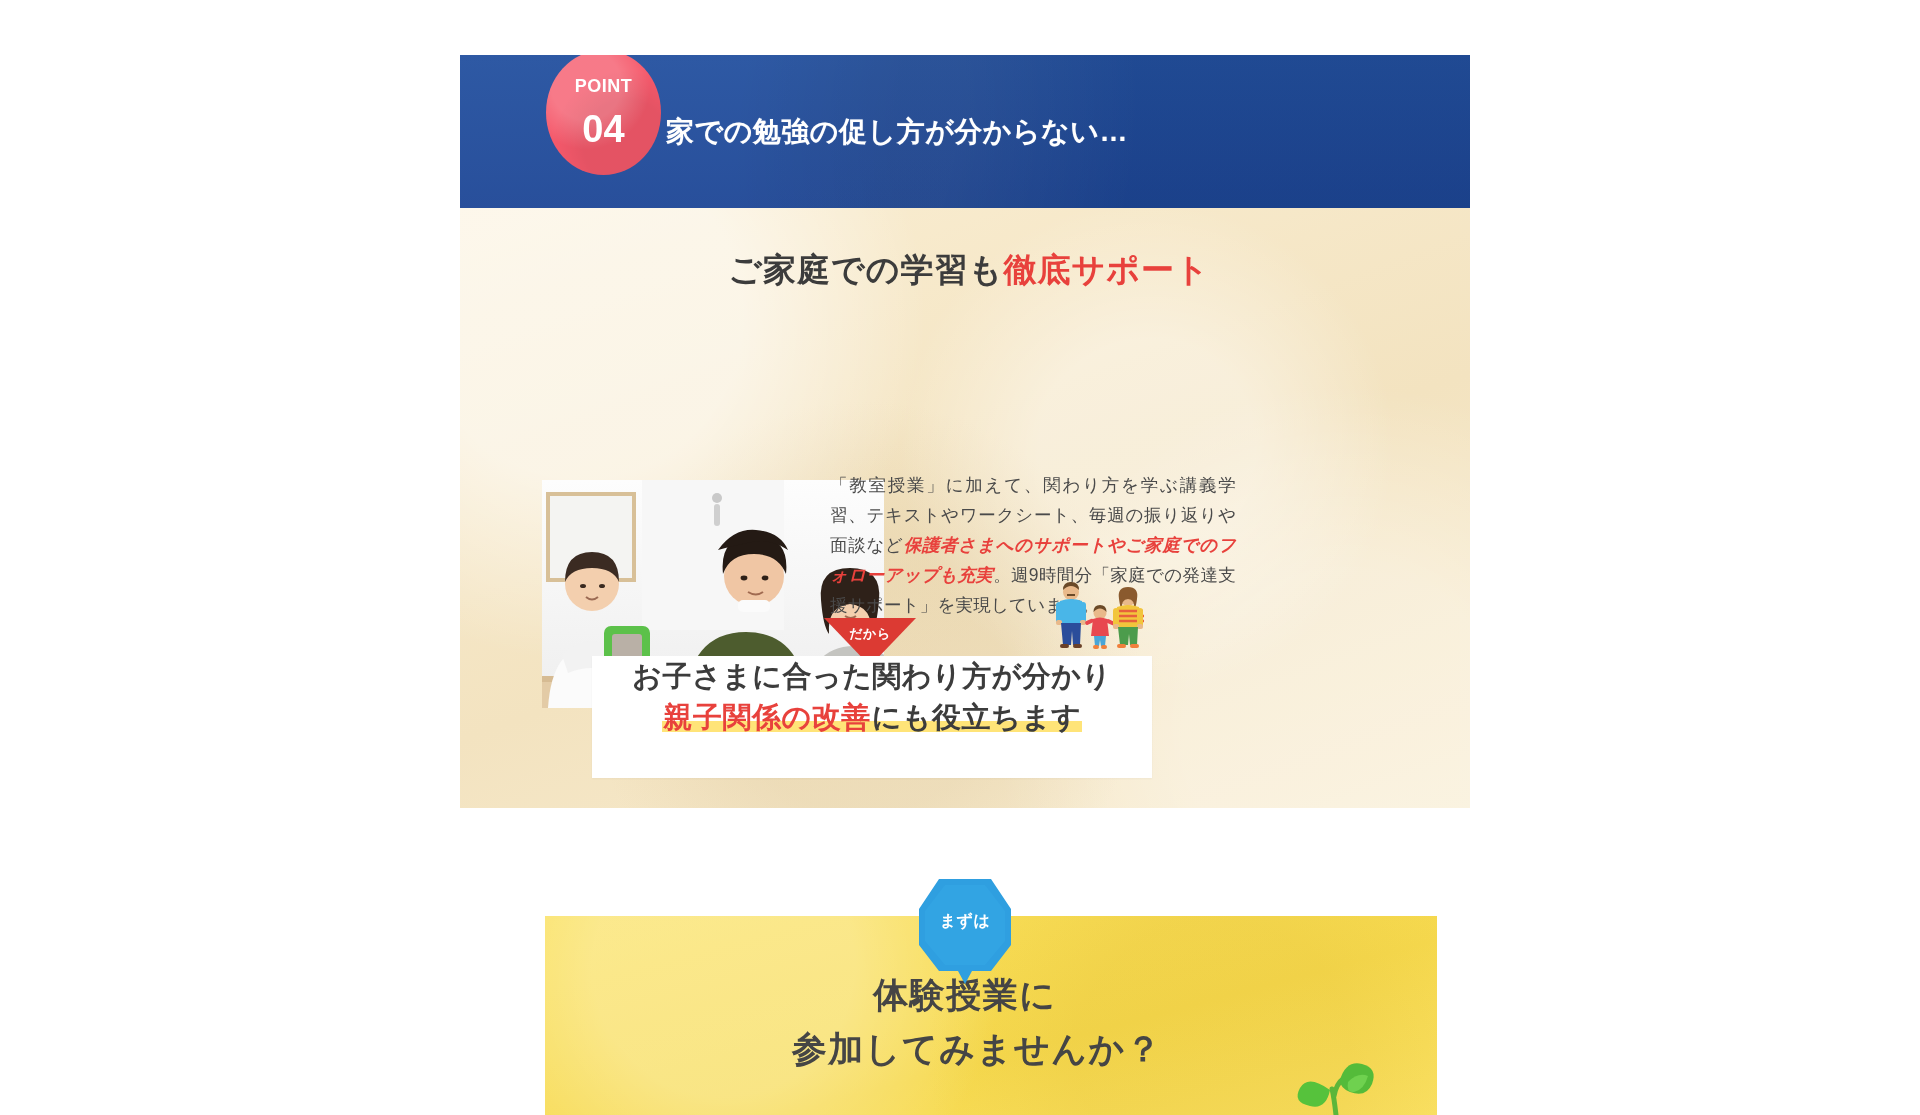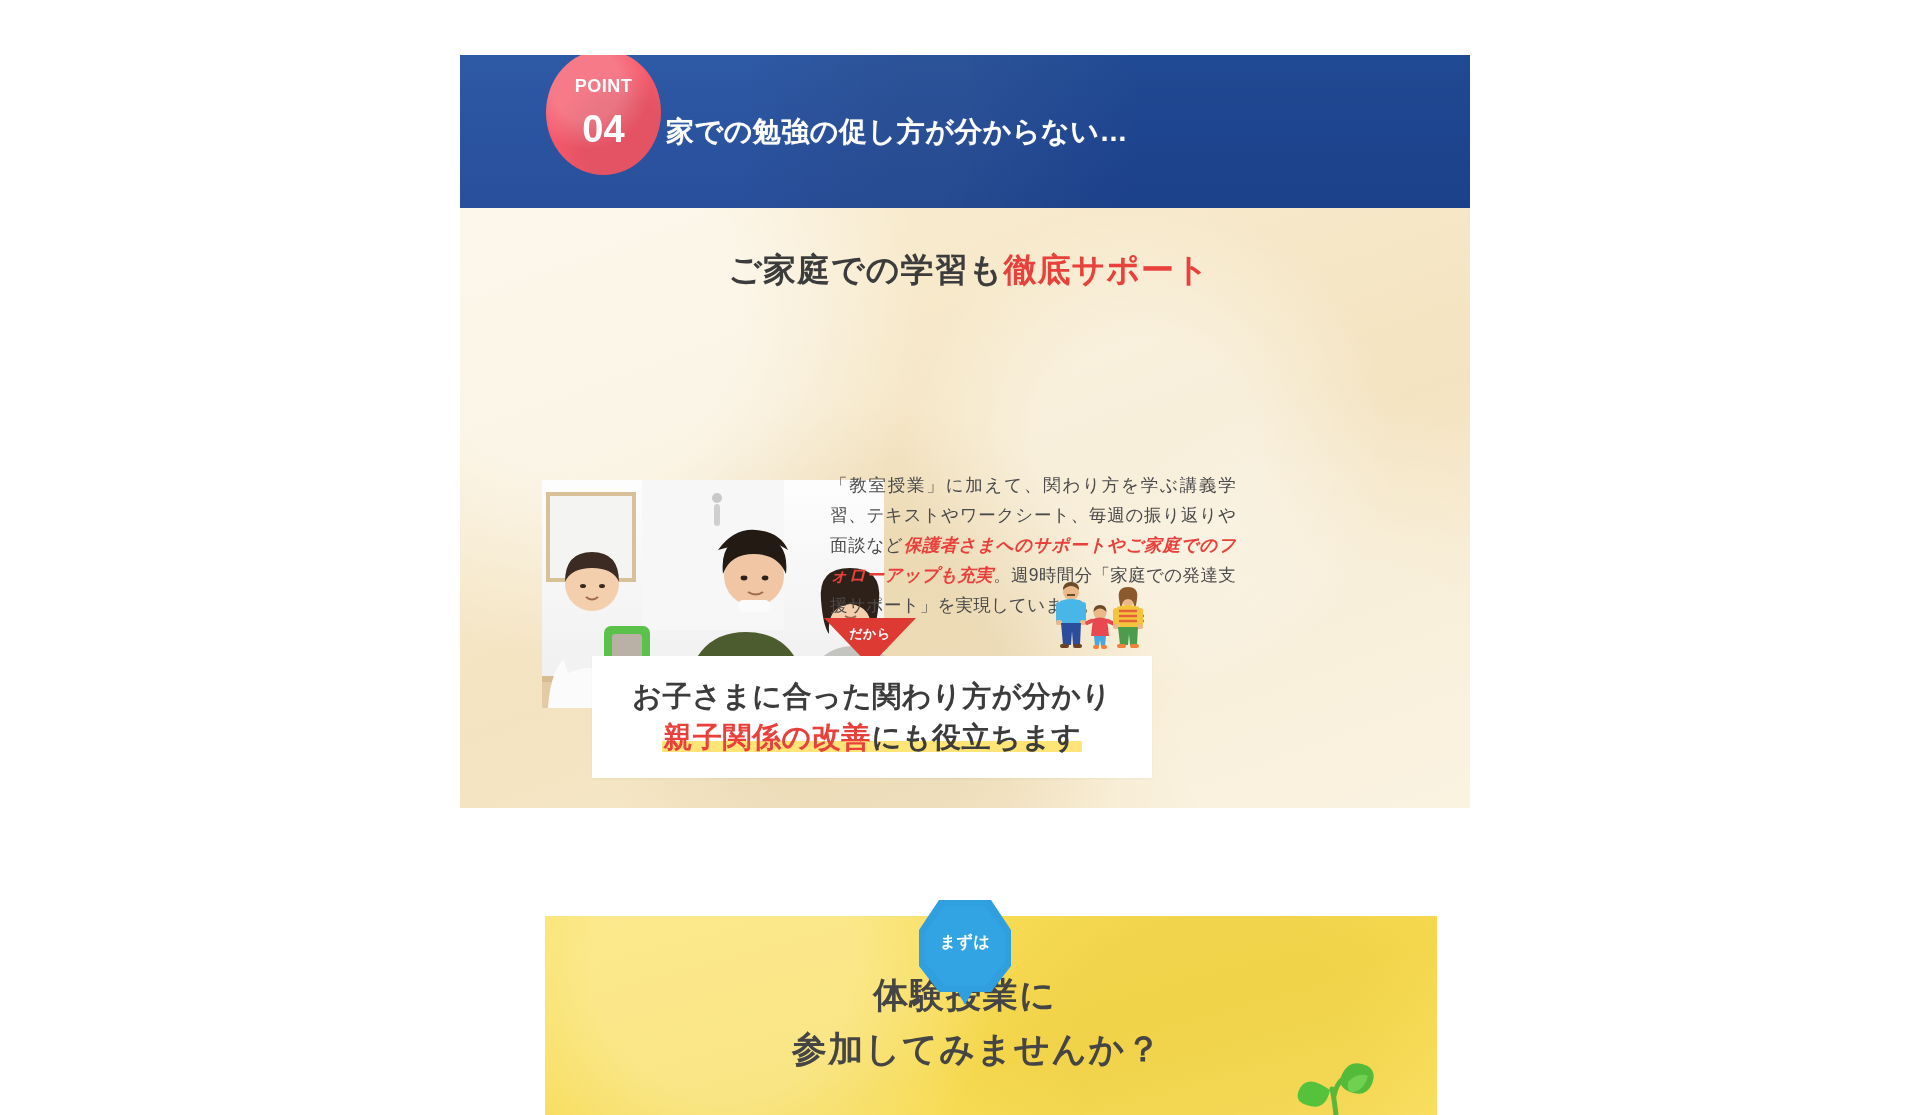--- a/index.html
+++ b/index.html
@@ -93,21 +93,21 @@
   }
 
   
   .family{position:absolute;left:592px;top:372px;width:96px;height:72px;}
   .family svg{display:block;}
 
   
   .callout{
     position:absolute;left:132px;top:448px;width:560px;height:122px;
     background:#ffffff;
-    display:flex;flex-direction:column;align-items:center;justify-content:center;
+    display:flex;flex-direction:column;align-items:center;
     box-shadow:0 1px 2px rgba(0,0,0,.04);
   }
   .callout .co-line{font-size:29px;font-weight:700;color:#3c3c3c;letter-spacing:.5px;line-height:1.42;white-space:nowrap;}
   .callout .co-hl{
     color:#e8413c;
     background:linear-gradient(transparent 62%, #ffe478 62%, #ffe478 96%, transparent 96%);
     padding:0 1px;
   }
   .callout .co-plain{
     background:linear-gradient(transparent 62%, #ffe478 62%, #ffe478 96%, transparent 96%);
@@ -123,21 +123,21 @@
       linear-gradient(165deg,#fae05c 0%,#f6d94e 60%,#fbe264 100%);
     overflow:hidden;
   }
   .cta-text{
     position:absolute;left:0;top:52px;width:840px;text-align:center;
     color:#454545;font-size:35px;font-weight:700;letter-spacing:1.5px;line-height:1.55;
   }
   .cta-text .l2{display:block;padding-left:24px;}
 
   .mazuha{
-    position:absolute;left:915px;top:898px;width:100px;height:108px;
+    position:absolute;left:915px;top:877px;width:100px;height:108px;
   }
   .mazuha svg{display:block;}
   .mazuha .mz-label{
     position:absolute;left:0;top:34px;width:100px;text-align:center;
     color:#ffffff;font-size:16px;font-weight:700;letter-spacing:.5px;
   }
 
   .sprout{position:absolute;left:1288px;top:1056px;width:96px;height:59px;}
   .sprout svg{display:block;}
 </style>

